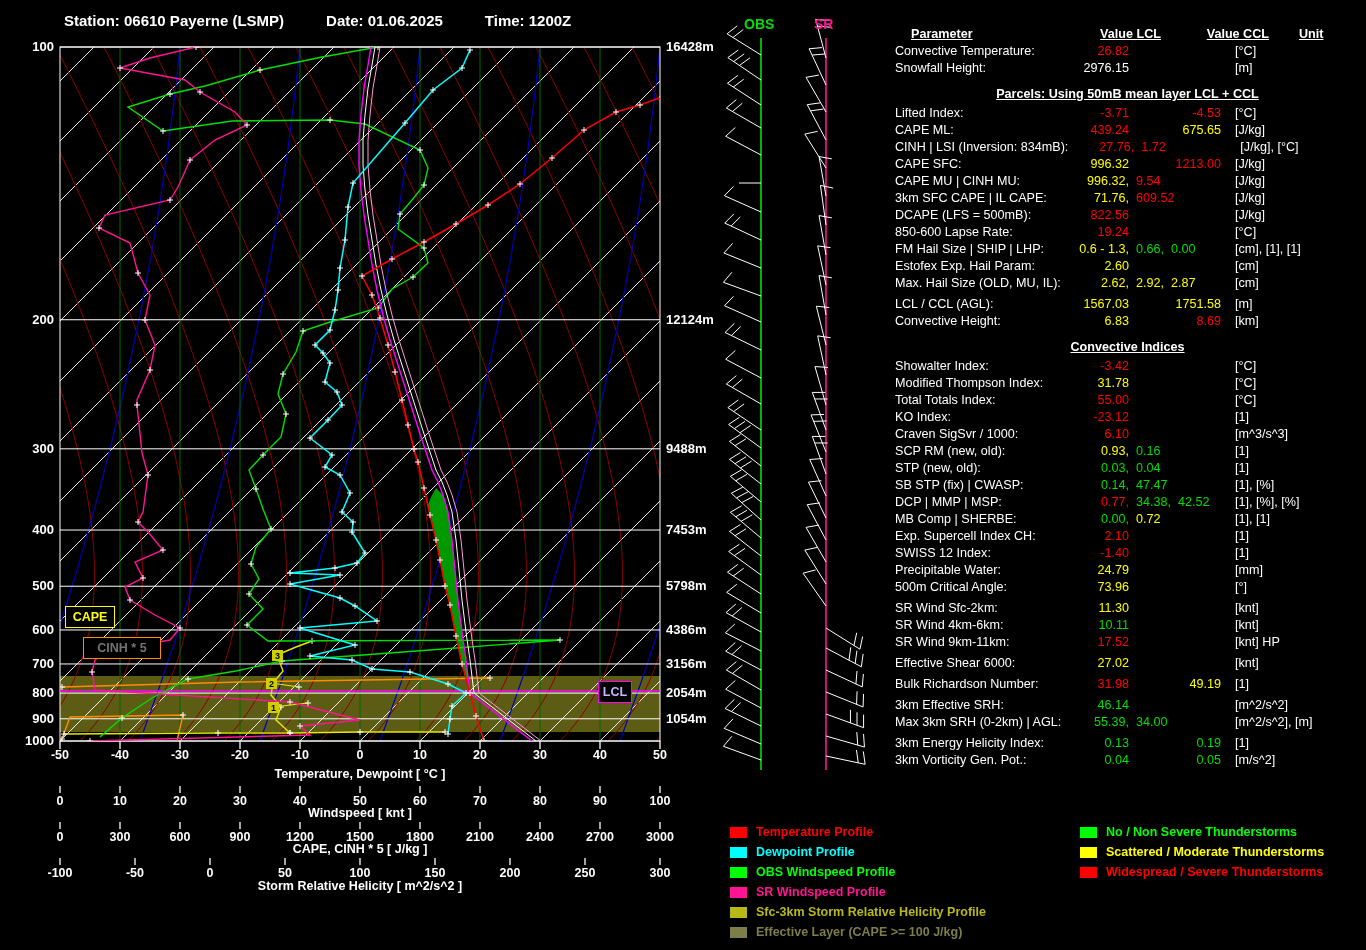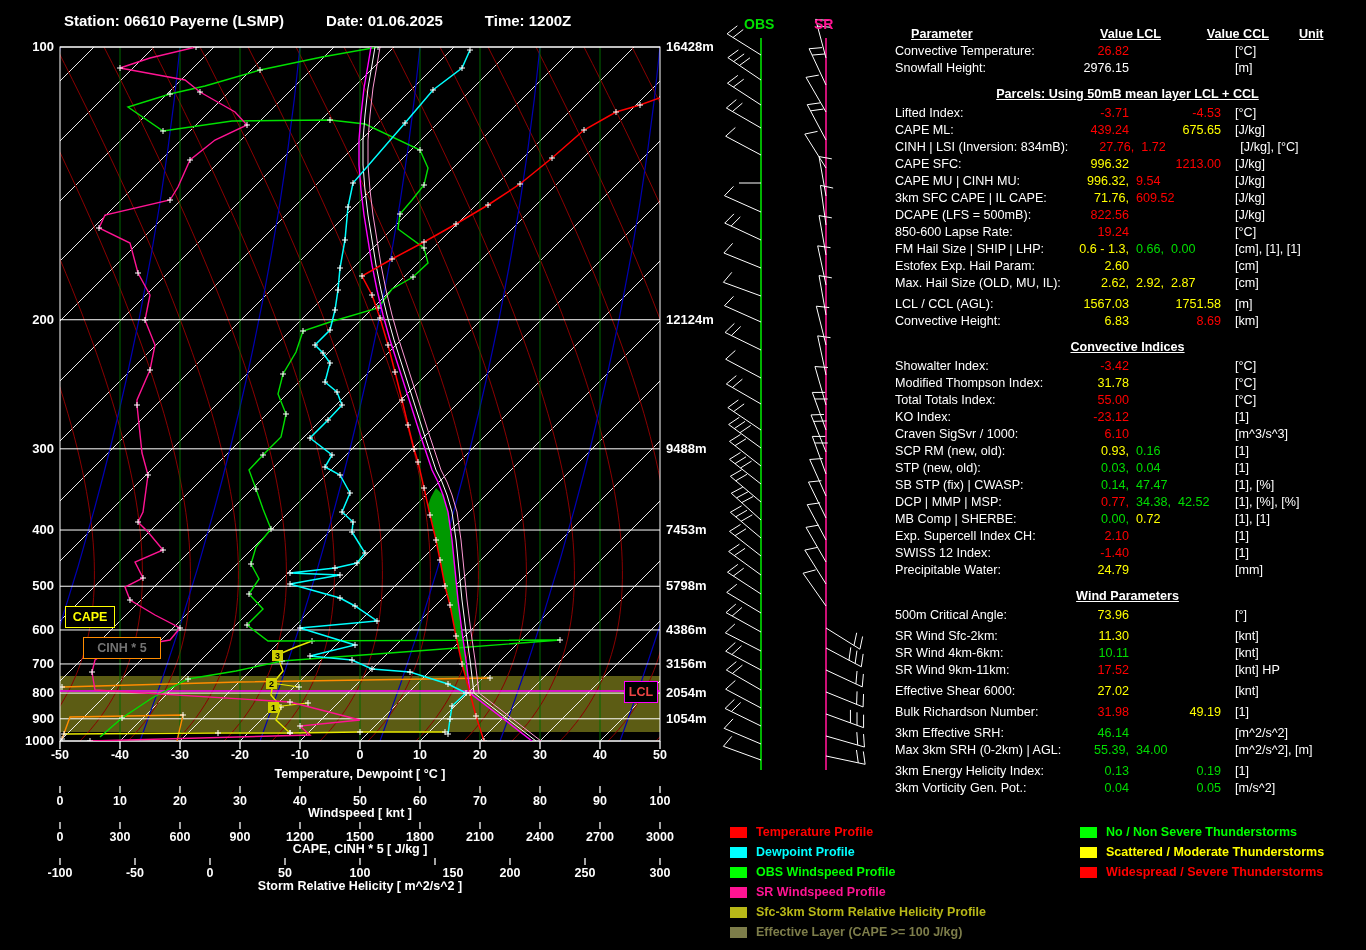--- a/index.html
+++ b/index.html
@@ -739,37 +739,37 @@
       <div class="axlab" style="left: 420px; top: 830px;">1800</div>
       <div class="axlab" style="left: 480px; top: 830px;">2100</div>
       <div class="axlab" style="left: 540px; top: 830px;">2400</div>
       <div class="axlab" style="left: 600px; top: 830px;">2700</div>
       <div class="axlab" style="left: 660px; top: 830px;">3000</div>
       <div class="axlab" style="left: 60px; top: 866px;">-100</div>
       <div class="axlab" style="left: 135px; top: 866px;">-50</div>
       <div class="axlab" style="left: 210px; top: 866px;">0</div>
       <div class="axlab" style="left: 285px; top: 866px;">50</div>
       <div class="axlab" style="left: 360px; top: 866px;">100</div>
-      <div class="axlab" style="left: 453px; top: 866px;">150</div>
+      <div class="axlab" style="left: 435px; top: 866px;">150</div>
       <div class="axlab" style="left: 510px; top: 866px;">200</div>
       <div class="axlab" style="left: 585px; top: 866px;">250</div>
       <div class="axlab" style="left: 660px; top: 866px;">300</div>
     </div>
 
   <div class="axtitle" style="top:767px">Temperature, Dewpoint  [ °C ]</div>
   <div class="axtitle" style="top:806px">Windspeed  [ knt ]</div>
   <div class="axtitle" style="top:842px">CAPE, CINH * 5  [ J/kg ]</div>
   <div class="axtitle" style="top:879px">Storm Relative Helicity  [ m^2/s^2 ]</div>
 
   <div class="staffhdr" style="left:744px;color:#00e000">OBS</div>
   <div class="staffhdr" style="left:814px;color:#ff1493">SR</div>
 
   <div class="boxlab" style="left:65px;top:606px;width:48px;height:20px;border-color:#ffff00;color:#ffff00">CAPE</div>
   <div class="boxlab" style="left:83px;top:637px;width:76px;height:20px;border-color:#ff8c00;color:#737373">CINH * 5</div>
-  <div class="boxlab" style="left:624px;top:681px;width:32px;height:20px;border-color:#ff00ff;color:#ef4444">LCL</div>
+  <div class="boxlab" style="left:598px;top:681px;width:32px;height:20px;border-color:#ff00ff;color:#c4b5fd">LCL</div>
   <div id="kmmarks">
       <div class="kmbox" style="left: 268px; top: 702px;">1</div>
       <div class="kmbox" style="left: 266px; top: 678px;">2</div>
       <div class="kmbox" style="left: 272px; top: 650px;">3</div>
     </div>
 
   <div id="panel" class="abs">
     <div class="hdrrow">
       <span class="c-lbl colhdr">Parameter</span>
       <span class="c-lcl colhdr">Value LCL</span>
@@ -800,21 +800,20 @@
         <div class="prow"><span class="c-lbl c-w">KO Index:</span><span class="c-lcl"><span class="c-r">-23.12</span></span><span class="c-mid"></span><span class="c-unit c-w">[1]</span></div>
         <div class="prow"><span class="c-lbl c-w">Craven SigSvr / 1000:</span><span class="c-lcl"><span class="c-r">6.10</span></span><span class="c-mid"></span><span class="c-unit c-w">[m^3/s^3]</span></div>
         <div class="prow"><span class="c-lbl c-w">SCP RM (new, old):</span><span class="c-lcl"><span class="c-y">0.93,</span></span><span class="c-mid"><span class="c-g">  0.16</span></span><span class="c-unit c-w">[1]</span></div>
         <div class="prow"><span class="c-lbl c-w">STP (new, old):</span><span class="c-lcl"><span class="c-g">0.03,</span></span><span class="c-mid"><span class="c-g">  0.04</span></span><span class="c-unit c-w">[1]</span></div>
         <div class="prow"><span class="c-lbl c-w">SB STP (fix) | CWASP:</span><span class="c-lcl"><span class="c-g">0.14,</span></span><span class="c-mid"><span class="c-g">  47.47</span></span><span class="c-unit c-w">[1], [%]</span></div>
         <div class="prow"><span class="c-lbl c-w">DCP | MMP | MSP:</span><span class="c-lcl"><span class="c-r">0.77,</span></span><span class="c-mid"><span class="c-g">  34.38,</span><span class="c-g">  42.52</span></span><span class="c-unit c-w">[1], [%], [%]</span></div>
         <div class="prow"><span class="c-lbl c-w">MB Comp | SHERBE:</span><span class="c-lcl"><span class="c-g">0.00,</span></span><span class="c-mid"><span class="c-y">  0.72</span></span><span class="c-unit c-w">[1], [1]</span></div>
         <div class="prow"><span class="c-lbl c-w">Exp. Supercell Index CH:</span><span class="c-lcl"><span class="c-r">2.10</span></span><span class="c-mid"></span><span class="c-unit c-w">[1]</span></div>
         <div class="prow"><span class="c-lbl c-w">SWISS 12 Index:</span><span class="c-lcl"><span class="c-r">-1.40</span></span><span class="c-mid"></span><span class="c-unit c-w">[1]</span></div>
         <div class="prow"><span class="c-lbl c-w">Precipitable Water:</span><span class="c-lcl"><span class="c-y">24.79</span></span><span class="c-mid"></span><span class="c-unit c-w">[mm]</span></div>
-        <div class="sec-h">Wind Parameters</div>
         <div class="prow"><span class="c-lbl c-w">500m Critical Angle:</span><span class="c-lcl"><span class="c-y">73.96</span></span><span class="c-mid"></span><span class="c-unit c-w">[°]</span></div>
         <div class="prow gap"><span class="c-lbl c-w">SR Wind Sfc-2km:</span><span class="c-lcl"><span class="c-y">11.30</span></span><span class="c-mid"></span><span class="c-unit c-w">[knt]</span></div>
         <div class="prow"><span class="c-lbl c-w">SR Wind 4km-6km:</span><span class="c-lcl"><span class="c-g">10.11</span></span><span class="c-mid"></span><span class="c-unit c-w">[knt]</span></div>
         <div class="prow"><span class="c-lbl c-w">SR Wind 9km-11km:</span><span class="c-lcl"><span class="c-r">17.52</span></span><span class="c-mid"></span><span class="c-unit c-w">[knt] HP</span></div>
         <div class="prow gap"><span class="c-lbl c-w">Effective Shear 6000:</span><span class="c-lcl"><span class="c-y">27.02</span></span><span class="c-mid"></span><span class="c-unit c-w">[knt]</span></div>
         <div class="prow gap"><span class="c-lbl c-w">Bulk Richardson Number:</span><span class="c-lcl"><span class="c-r">31.98</span></span><span class="c-mid al-r"><span class="c-y">49.19</span></span><span class="c-unit c-w">[1]</span></div>
         <div class="prow gap"><span class="c-lbl c-w">3km Effective SRH:</span><span class="c-lcl"><span class="c-g">46.14</span></span><span class="c-mid"></span><span class="c-unit c-w">[m^2/s^2]</span></div>
         <div class="prow"><span class="c-lbl c-w">Max 3km SRH (0-2km) | AGL:</span><span class="c-lcl"><span class="c-g">55.39,</span></span><span class="c-mid"><span class="c-g">  34.00</span></span><span class="c-unit c-w">[m^2/s^2], [m]</span></div>
         <div class="prow gap"><span class="c-lbl c-w">3km Energy Helicity Index:</span><span class="c-lcl"><span class="c-g">0.13</span></span><span class="c-mid al-r"><span class="c-g">0.19</span></span><span class="c-unit c-w">[1]</span></div>
         <div class="prow"><span class="c-lbl c-w">3km Vorticity Gen. Pot.:</span><span class="c-lcl"><span class="c-g">0.04</span></span><span class="c-mid al-r"><span class="c-g">0.05</span></span><span class="c-unit c-w">[m/s^2]</span></div>

